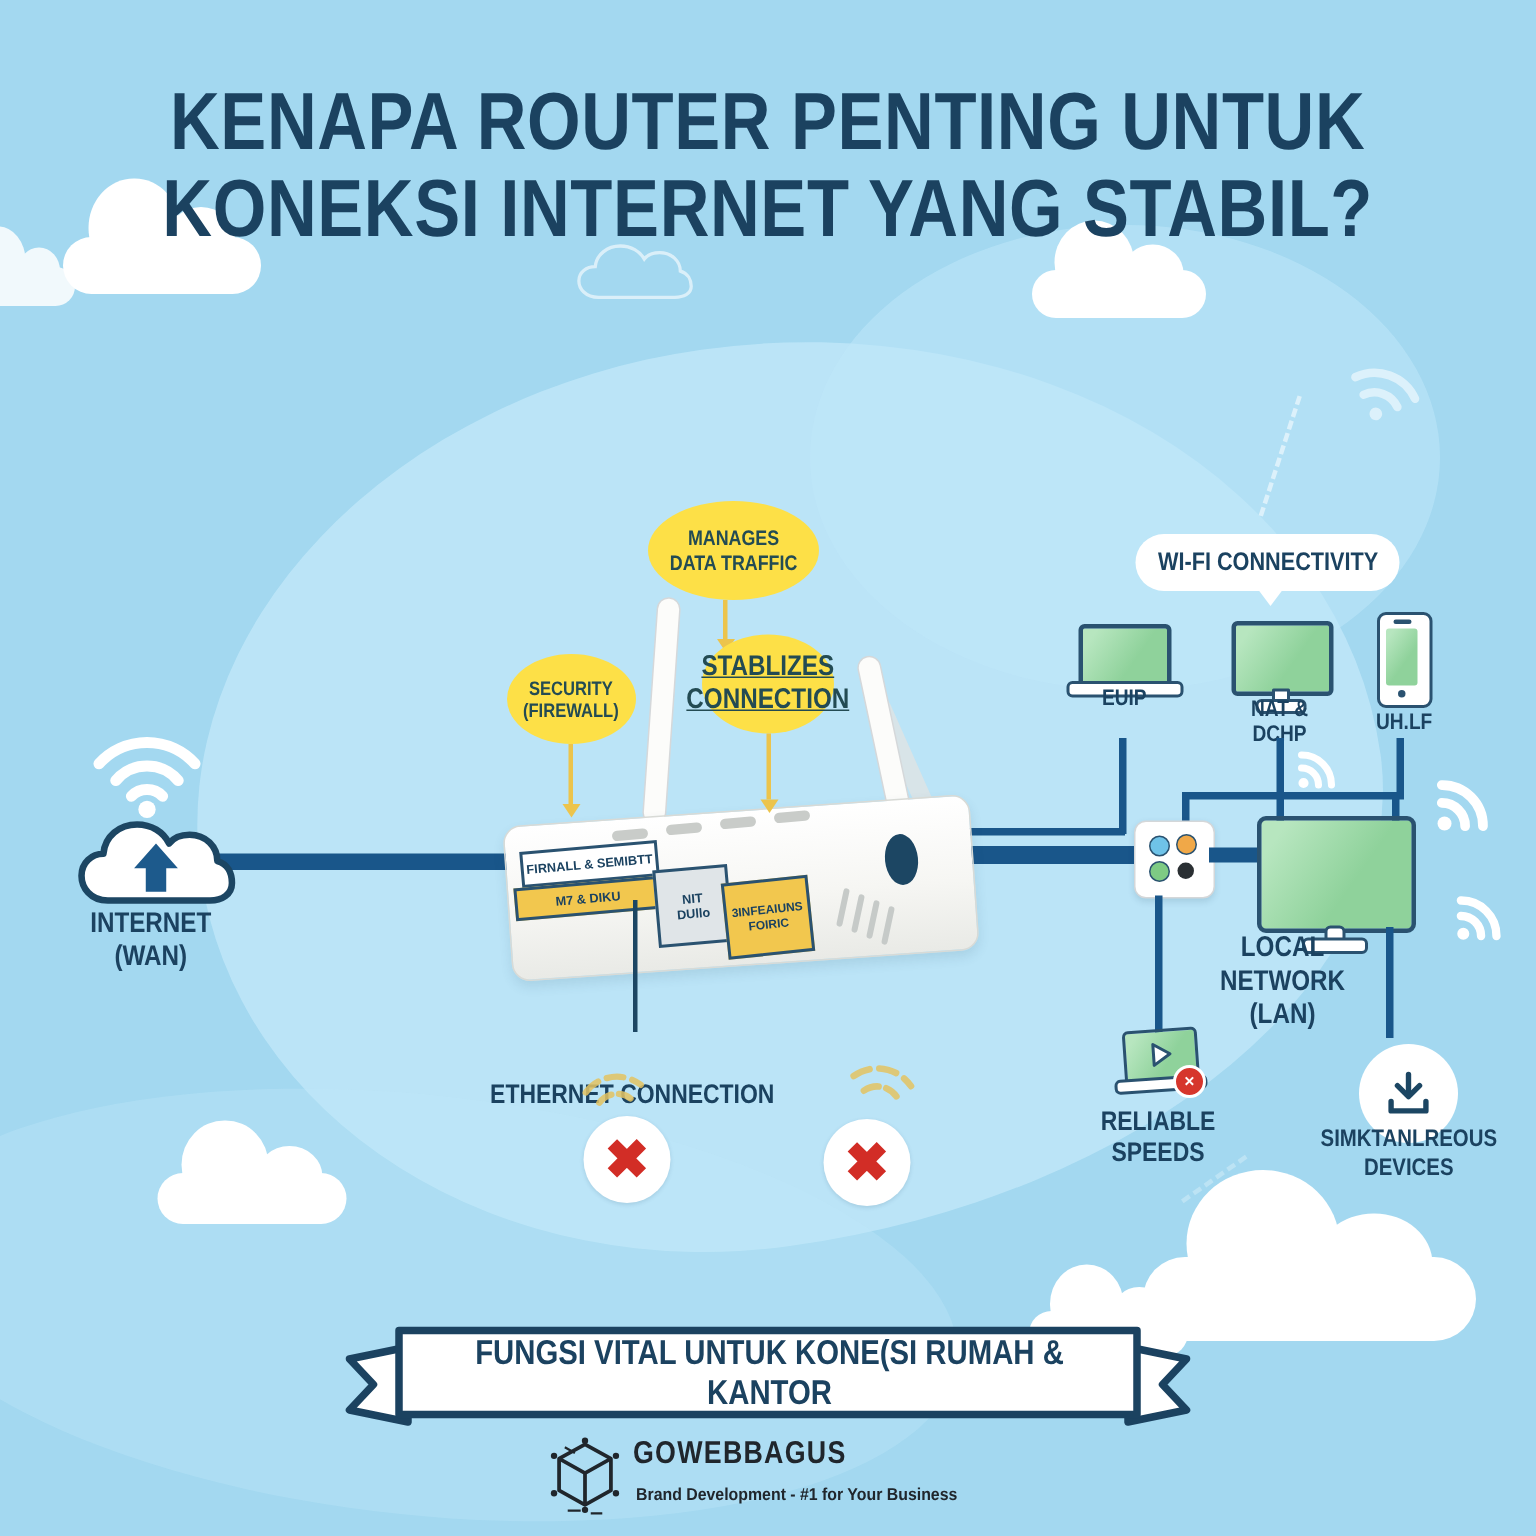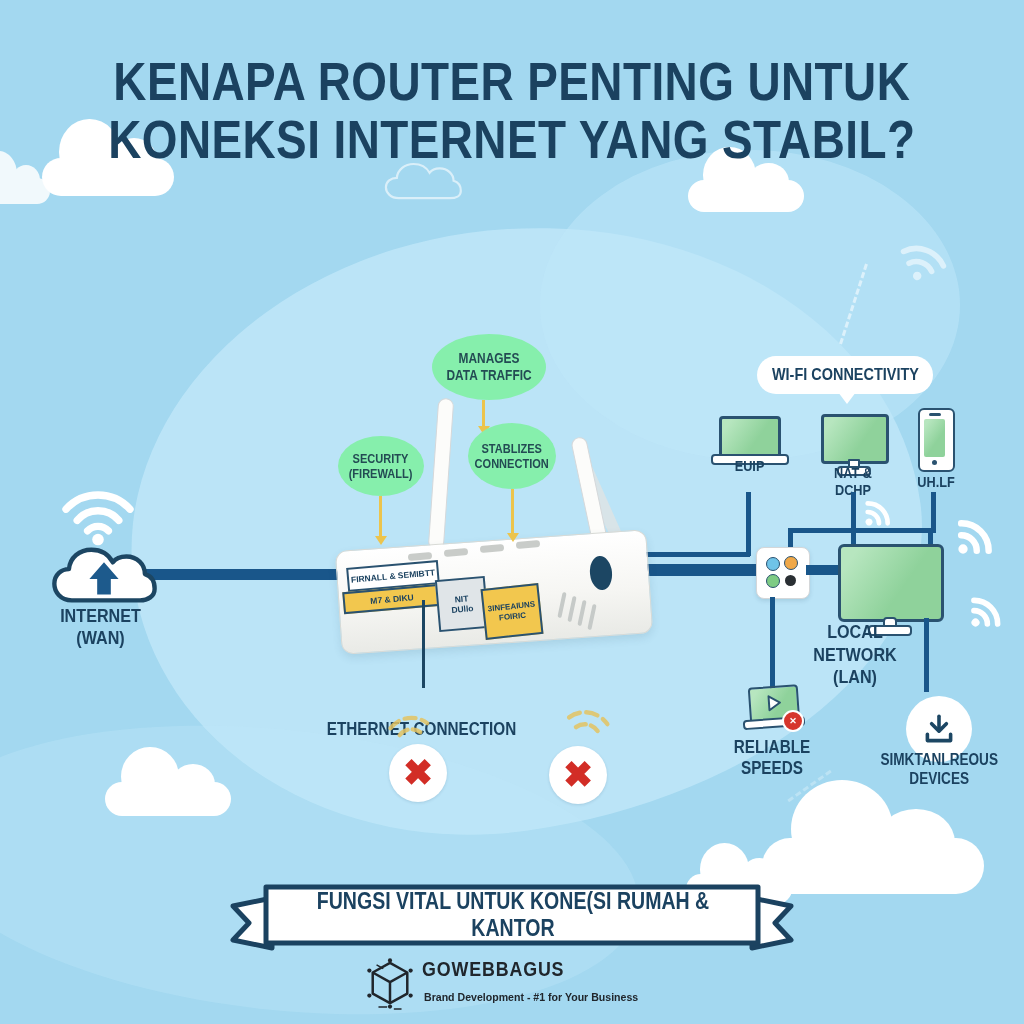--- a/index.html
+++ b/index.html
@@ -17,21 +17,21 @@
   .cloud::before{content:"";position:absolute;background:#fff;border-radius:50%;
                  width:46%;height:175%;left:13%;bottom:28%;}
   .cloud::after{content:"";position:absolute;background:#fff;border-radius:50%;
                 width:35%;height:120%;right:13%;bottom:32%;}
   
   .hline,.vline{position:absolute;background:#19568a;}
   
   .wifi path{fill:none;stroke:currentColor;stroke-linecap:round;}
   .wifi circle{fill:currentColor;}
   
-  .bubble{position:absolute;background:#86efac;border-radius:50%;
+  .bubble{position:absolute;background:#fde047;border-radius:50%;
           color:#234b53;font-weight:800;}
   .yarrow{position:absolute;background:#ecc44c;width:3px;}
   .yhead{position:absolute;width:0;height:0;border-left:6px solid transparent;
          border-right:6px solid transparent;border-top:9px solid #ecc44c;}
   
   .screen{position:absolute;border:3px solid #2a5270;border-radius:4px;
           background:linear-gradient(125deg,#b7e6bf 12%,#8fd29b 60%);}
   .dev-base{position:absolute;background:#fff;border:2.5px solid #2a5270;border-radius:4px;}
   .strip{position:absolute;border:2px solid #2a5270;font-weight:800;color:#1b4260;
          display:flex;align-items:center;justify-content:center;text-align:center;}
@@ -148,21 +148,21 @@
   <div class="yarrow" style="left:482px;top:400px;height:26px;"></div>
   <div class="yhead" style="left:478px;top:426px;"></div>
 
   <div class="bubble ctr" style="left:338px;top:436px;width:86px;height:60px;font-size:13px;">
     <span class="cond ml">SECURITY
 (FIREWALL)</span>
   </div>
   <div class="yarrow" style="left:379px;top:496px;height:40px;"></div>
   <div class="yhead" style="left:375px;top:536px;"></div>
 
-  <div class="bubble ctr" style="left:468px;top:423px;width:88px;height:66px;font-size:13px;">
+  <div class="bubble ctr" style="left:468px;top:423px;width:88px;height:66px;font-size:19px;text-decoration:underline;">
     <span class="cond ml">STABLIZES
 CONNECTION</span>
   </div>
   <div class="yarrow" style="left:511px;top:489px;height:44px;"></div>
   <div class="yhead" style="left:507px;top:533px;"></div>
 
   <div class="abs" style="left:422px;top:600px;width:3px;height:88px;background:#1c4663;"></div>
   <div class="abs ctr" style="left:292px;top:716px;width:260px;height:26px;">
     <span class="cond navyt" style="font-size:18px;">ETHERNET CONNECTION</span>
   </div>

